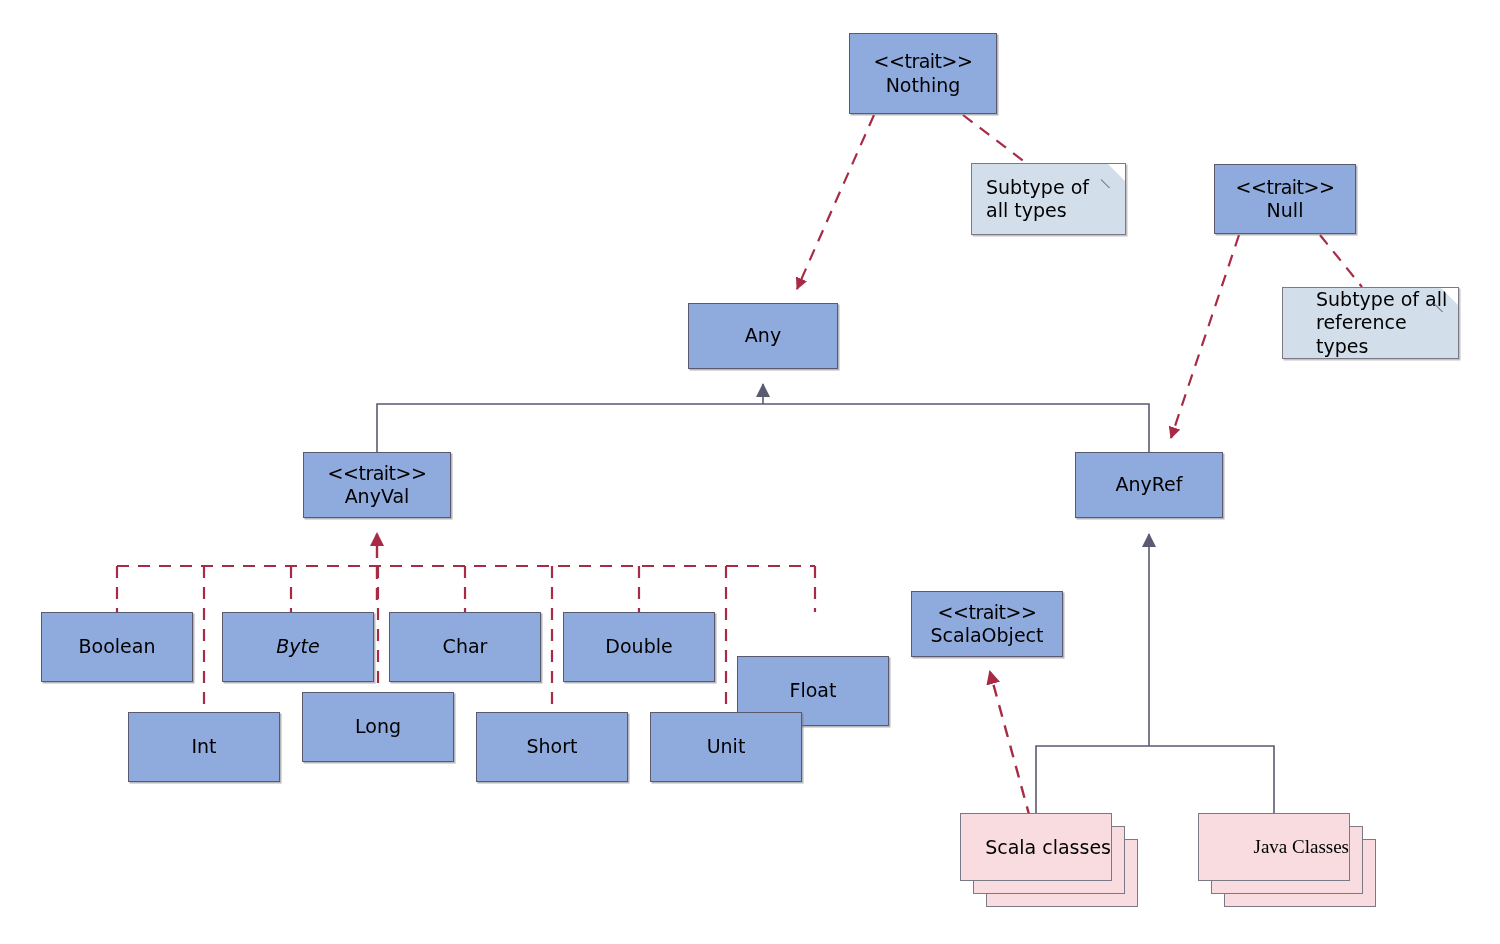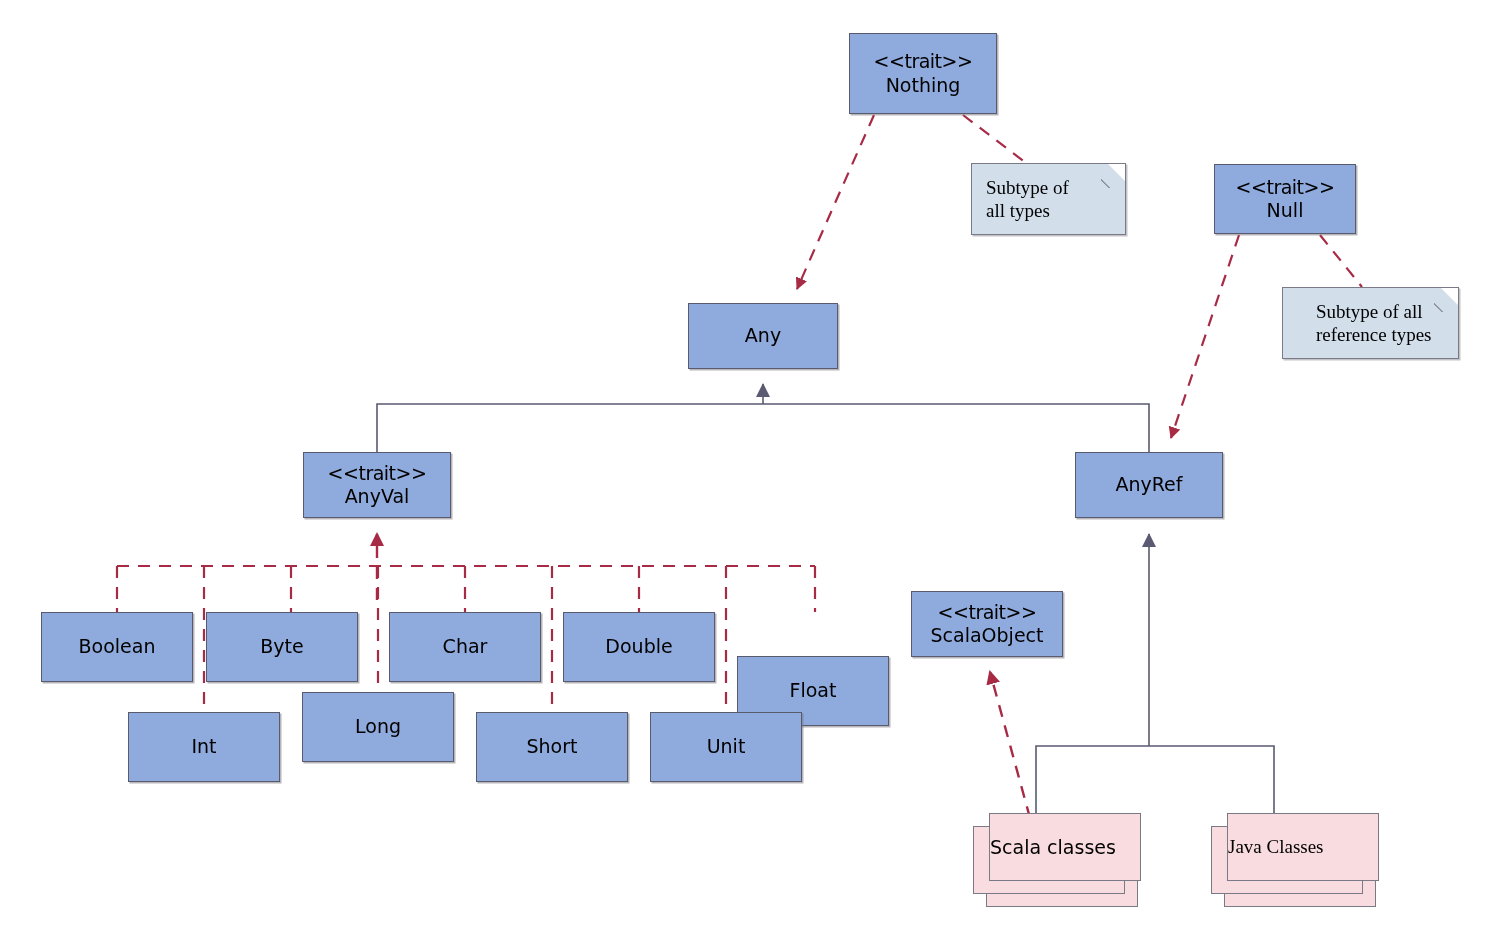--- a/index.html
+++ b/index.html
@@ -51,21 +51,20 @@
   }
   .note {
     background: #D2DEEA;
     border: 1px solid #7A7A86;
     font-size: 19px;
     align-items: flex-start;
     justify-content: center;
     padding-left: 14px;
     text-align: left;
     box-shadow: 1.5px 1.5px 0 0 rgba(120,120,130,0.45);
-    font-family: Liberation Serif, serif;
   }
   .note .corner {
     position: absolute;
     top: 0;
     right: 0;
     width: 0;
     height: 0;
     border-left: 17px solid transparent;
     border-top: 17px solid #ffffff;
   }
@@ -99,25 +98,24 @@
   }
   .stack .layer {
     position: absolute;
     box-sizing: border-box;
     background: #F9DCE0;
     border: 1px solid #7A7A86;
   }
   .stack .layer.front {
     display: flex;
     align-items: center;
-    justify-content: flex-start;
+    justify-content: flex-end;
     font-size: 19px;
     color: #000000;
     z-index: 3;
-    margin-left: 29px;
   }
 </style>
 </head>
 <body>
 
 <div id="canvas">
 
   <svg id="edges" viewBox="0 0 1500 944" width="1500" height="944" xmlns="http://www.w3.org/2000/svg">
     <defs>
       <marker id="mk-open-red" markerWidth="14" markerHeight="14" refX="11" refY="6" orient="auto" markerUnits="userSpaceOnUse">
@@ -208,21 +206,21 @@
   </div>
 
   <div class="node cls" style="left:1075px; top:452px; width:148px; height:66px;">
     <span>AnyRef</span>
   </div>
 
   <div class="node cls" style="left:41px; top:612px; width:152px; height:70px;">
     <span>Boolean</span>
   </div>
 
-  <div class="node cls" style="left:206px; top:612px; width:152px; height:70px;">
+  <div class="node cls" style="left:222px; top:612px; width:152px; height:70px;font-style:italic;">
     <span>Byte</span>
   </div>
 
   <div class="node cls" style="left:389px; top:612px; width:152px; height:70px;">
     <span>Char</span>
   </div>
 
   <div class="node cls" style="left:563px; top:612px; width:152px; height:70px;">
     <span>Double</span>
   </div>

